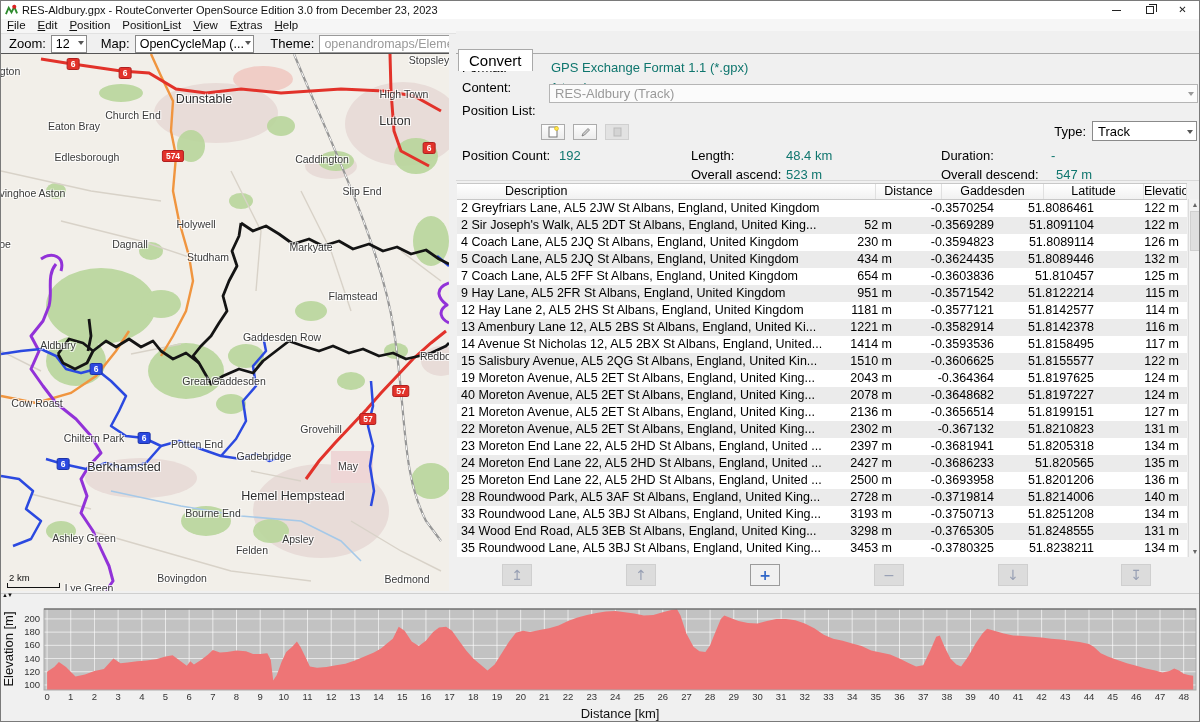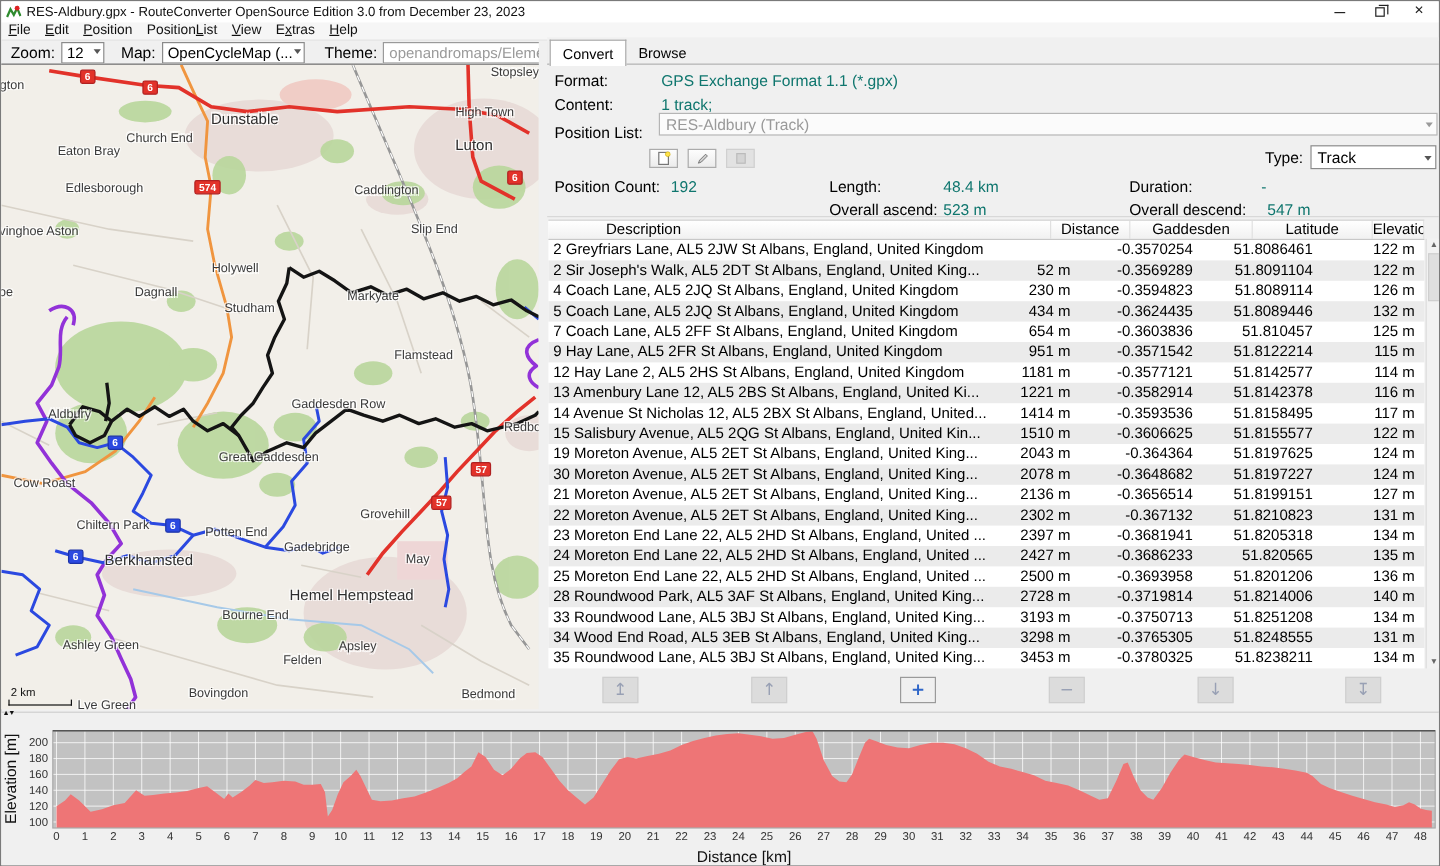--- a/index.html
+++ b/index.html
@@ -37,27 +37,27 @@
   .town.lg { font-size: 12.5px; color: #2d2d2d; }
   .shield { position: absolute; transform: translate(-50%, -50%); font-size: 8.5px; font-weight: bold; color: #fff; padding: 0px 3px; border-radius: 2px; line-height: 10px; }
   .shield.red { background: #e2322a; border: 1px solid #b02020; }
   .shield.blue { background: #2b49e0; border: 1px solid #1d33a8; }
   #scalebar { position: absolute; left: 6px; top: 518px; }
   #scalebar .txt { font-size: 9.5px; color: #111; margin-left: 2px; }
   #scalebar .bar { width: 53px; height: 5px; border-left: 1px solid #111; border-right: 1px solid #111; border-bottom: 1px solid #111; }
   #v-splitter { position: absolute; left: 448px; top: 33px; width: 7px; height: 557px; background: #f0f0f0; cursor: col-resize; }
   
   #tabbar { position: absolute; left: 455px; top: 30px; width: 745px; height: 23px; background: #f0f0f0; border-bottom: 1px solid #a9a9a9; }
-  .tab { position: absolute; top: 2px; height: 21px; font-size: 12px; display: flex; align-items: center; padding: 0 10px; color: #000; }
+  .tab { position: absolute; top: 18px; height: 21px; font-size: 15px; display: flex; align-items: center; padding: 0 10px; color: #000; }
   .tab.active { left: 2px; background: #ffffff; border: 1px solid #a9a9a9; border-bottom: none; height: 22px; z-index: 2; }
   .tab.inactive { left: 66px; }
   #panel { position: absolute; left: 455px; top: 53px; width: 745px; height: 539px; background: #f0f0f0; font-size: 13px; }
   .plabel { position: absolute; color: #000; white-space: nowrap; }
   .pvalue { position: absolute; color: #0f766e; white-space: nowrap; }
-  #poslist-combo { position: absolute; left: 93px; right: 3px; top: 40px; height: 19px; background: #fbfbfb; border: 1px solid #b5b5b5; color: #9a9a9a; font-size: 13px; display: flex; align-items: center; padding: 0 16px 0 5px; overflow: hidden; white-space: nowrap; }
+  #poslist-combo { position: absolute; left: 93px; right: 3px; top: 30px; height: 19px; background: #fbfbfb; border: 1px solid #b5b5b5; color: #9a9a9a; font-size: 13px; display: flex; align-items: center; padding: 0 16px 0 5px; overflow: hidden; white-space: nowrap; }
   #poslist-combo .arr { position: absolute; right: 3px; top: 7px; width: 0; height: 0; border-left: 3.5px solid transparent; border-right: 3.5px solid transparent; border-top: 4px solid #9a9a9a; }
   .mini-btn { position: absolute; top: 70px; width: 24px; height: 16px; border: 1px solid #ababab; background: linear-gradient(#fdfdfd, #ececec); display: flex; align-items: center; justify-content: center; }
   .mini-btn.disabled { background: #e2e2e2; border-color: #d0d0d0; }
   #type-combo { position: absolute; right: 4px; top: 67px; width: 105px; height: 20px; background: #fff; border: 1px solid #8a8a8a; font-size: 13px; display: flex; align-items: center; padding: 0 2px 0 5px; }
   #type-combo .arr { position: absolute; right: 3px; top: 8px; width: 0; height: 0; border-left: 3.5px solid transparent; border-right: 3.5px solid transparent; border-top: 4px solid #555; }
   #stats-sep { position: absolute; left: 0; right: 0; top: 126px; border-top: 1px solid #d8d8d8; }
   
   #table { position: absolute; left: 1px; right: 14px; top: 129px; height: 374px; background: #fff; border-top: 1px solid #c8c8c8; }
   #thead { display: flex; height: 16px; background: linear-gradient(#ffffff, #f1f1f1); border-bottom: 1px solid #c8c8c8; }
   .th { font-size: 12.5px; color: #000; line-height: 15px; border-right: 1px solid #e0e0e0; overflow: hidden; white-space: nowrap; }
@@ -415,21 +415,21 @@
             <div class="td c4">122 m</div>
           </div>
           <div class="tr">
             <div class="td c0">19 Moreton Avenue, AL5 2ET St Albans, England, United King...</div>
             <div class="td c1">2043 m</div>
             <div class="td c2">-0.364364</div>
             <div class="td c3">51.8197625</div>
             <div class="td c4">124 m</div>
           </div>
           <div class="tr">
-            <div class="td c0">30 Moreton Avenue, AL5 2ET St Albans, England, United King...</div>
+            <div class="td c0">40 Moreton Avenue, AL5 2ET St Albans, England, United King...</div>
             <div class="td c1">2078 m</div>
             <div class="td c2">-0.3648682</div>
             <div class="td c3">51.8197227</div>
             <div class="td c4">124 m</div>
           </div>
           <div class="tr">
             <div class="td c0">21 Moreton Avenue, AL5 2ET St Albans, England, United King...</div>
             <div class="td c1">2136 m</div>
             <div class="td c2">-0.3656514</div>
             <div class="td c3">51.8199151</div>

